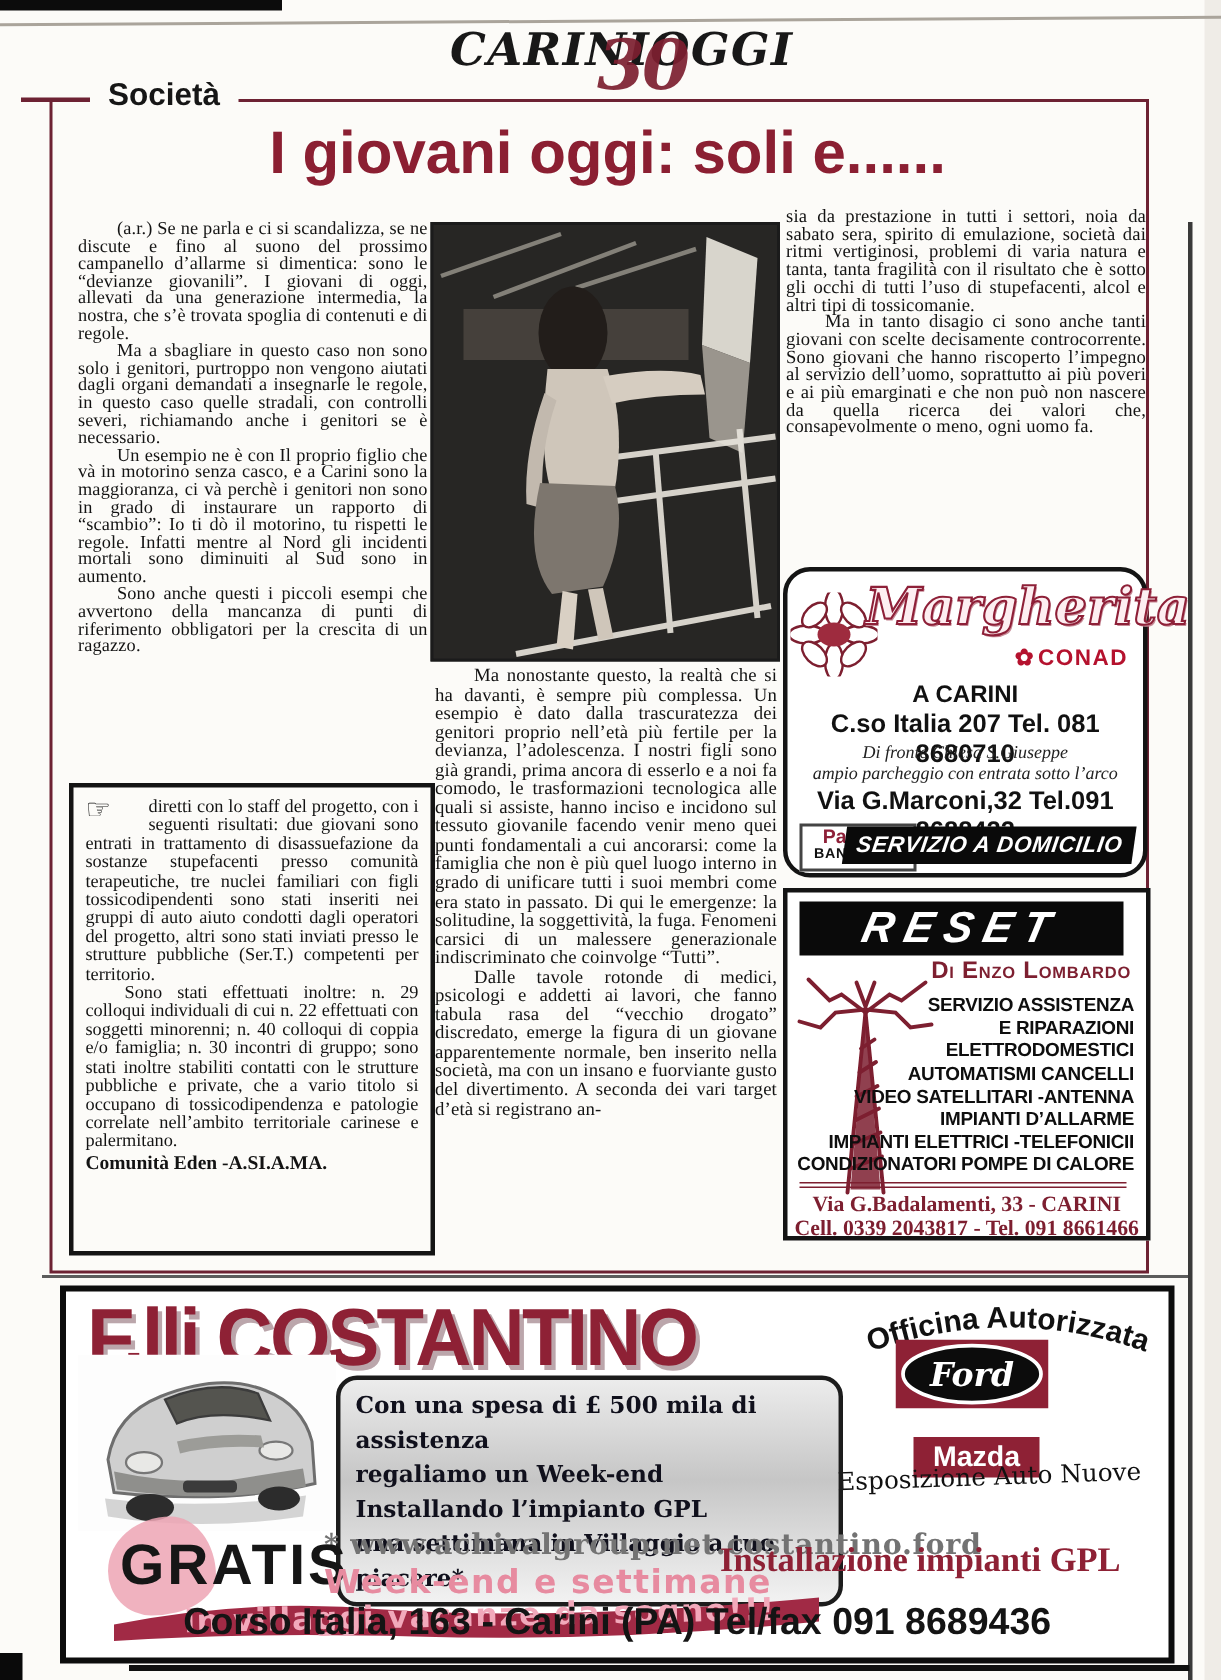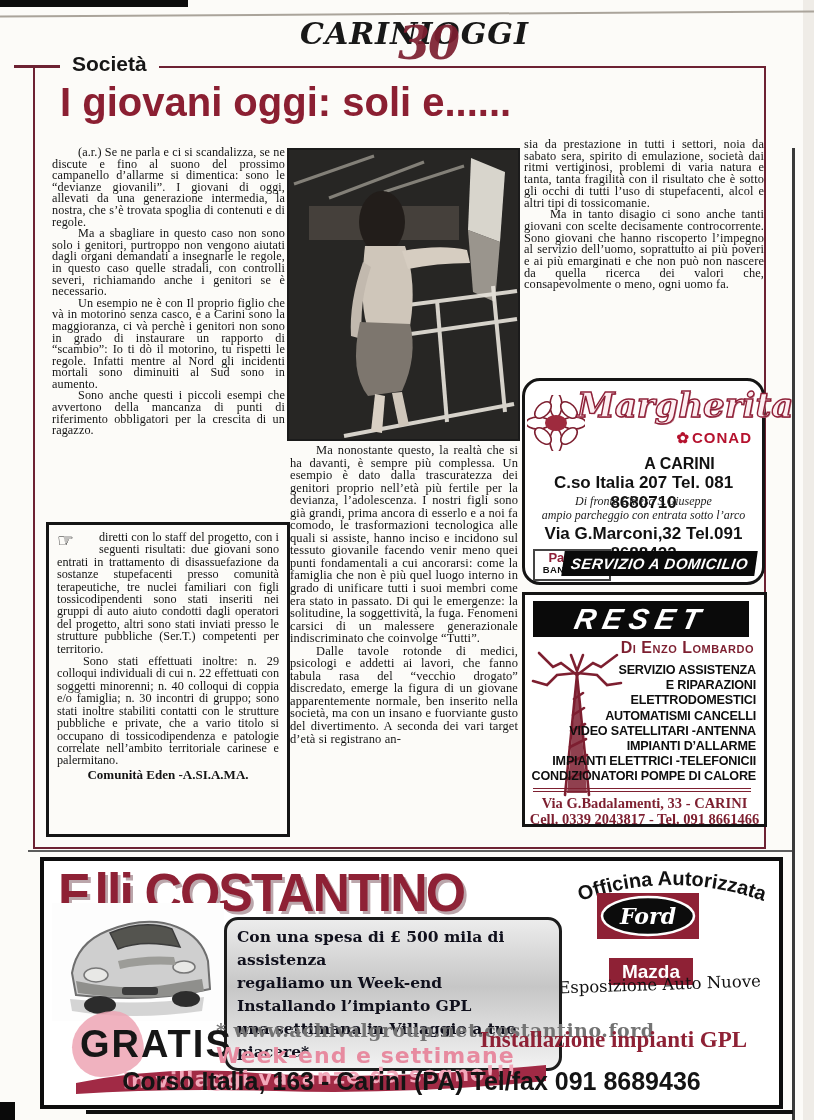--- a/index.html
+++ b/index.html
@@ -23,53 +23,53 @@
   .masthead .num{position:absolute;left:98px;top:0px;font-size:46px;color:#7d1f30;
                  letter-spacing:-2px;opacity:.92;}
 
   .section-label{position:absolute;left:60px;top:52px;padding:0 12px;background:#fcfbf8;
                  font-family:"Liberation Sans",sans-serif;font-weight:bold;font-size:21px;color:#161616;z-index:3;}
   .section-dash{position:absolute;left:14px;top:65px;width:46px;height:3px;background:#6d2233;z-index:2;}
 
   
   .frame{position:absolute;left:33px;top:66px;width:729px;height:779px;border:2px solid #6d2233;}
 
-  .headline{position:absolute;left:60px;top:80px;width:690px;
+  .headline{position:absolute;left:60px;top:80px;width:690px;text-align:center;
             font-family:"Liberation Sans",sans-serif;font-weight:800;font-size:40px;
             color:#8b1f32;letter-spacing:0px;}
 
   
   .col{position:absolute;text-align:justify;color:#131313;}
   .col p{margin:0;text-indent:26px;}
   .col p.noindent{text-indent:0;}
   .col1{left:52px;top:147px;width:233px;font-size:12.2px;line-height:11.6px;letter-spacing:.1px;}
   .col2{left:290px;top:444px;width:228px;font-size:12.5px;line-height:12.55px;letter-spacing:.1px;}
   .col3{left:524px;top:139px;width:240px;font-size:12.4px;line-height:11.7px;letter-spacing:.1px;}
 
   .photo{position:absolute;left:287px;top:148px;width:229px;height:289px;border:2px solid #1b1b1b;
          background:#262626;overflow:hidden;}
 
   .infobox{position:absolute;left:46px;top:522px;width:222px;height:297px;border:3px solid #141414;
            padding:6px 8px;font-size:12.2px;line-height:12.4px;text-align:justify;color:#131313;background:#fcfbf8;}
   .infobox .pointer{float:left;width:42px;font-size:19px;line-height:20px;text-indent:0;}
   .infobox p{margin:0;}
   .infobox p.p2{text-indent:26px;}
-  .infobox .sig{text-align:center;font-weight:bold;margin-top:2px;font-size:13px;}
+  .infobox .sig{font-weight:bold;margin-top:2px;font-size:13px;}
 
   
   .ad-marg{position:absolute;left:522px;top:378px;width:237px;height:201px;border:3px solid #141414;
            border-radius:18px;background:#fff;}
   .marg-logo{position:absolute;left:52px;top:4px;font-family:"DejaVu Serif",serif;font-style:italic;
              font-weight:bold;font-size:34px;color:#fdeef1;-webkit-text-stroke:1.4px #8e2038;
              text-shadow:1px 1px 0 #c78b97;white-space:nowrap;}
   .marg-daisy{position:absolute;left:2px;top:14px;}
   .marg-conad{position:absolute;right:10px;top:48px;font-family:"Liberation Sans",sans-serif;
               font-weight:bold;font-size:15px;color:#b5122e;letter-spacing:1px;}
   .marg-conad .fl{color:#b5122e;font-size:15px;margin-right:2px;}
-  .marg-l1{position:absolute;left:0;top:74px;width:100%;text-align:center;font-family:"Liberation Sans",sans-serif;font-weight:bold;font-size:16px;color:#111;padding-left:36px;}
+  .marg-l1{position:absolute;left:0;top:74px;width:100%;text-align:center;font-family:"Liberation Sans",sans-serif;font-weight:bold;font-size:16px;color:#111;}
   .marg-l2{position:absolute;left:0;top:92px;width:100%;text-align:center;font-family:"Liberation Sans",sans-serif;font-weight:bold;font-size:17px;color:#111;}
   .marg-n1{position:absolute;left:0;top:113px;width:100%;text-align:center;font-style:italic;font-size:12px;color:#222;}
   .marg-n2{position:absolute;left:0;top:127px;width:100%;text-align:center;font-style:italic;font-size:12px;color:#222;}
   .marg-l3{position:absolute;left:0;top:143px;width:100%;text-align:center;font-family:"Liberation Sans",sans-serif;font-weight:bold;font-size:17px;color:#111;}
   .pago{position:absolute;left:8px;top:168px;width:74px;height:28px;border:2px solid #444;background:#fff;
         font-family:"Liberation Sans",sans-serif;text-align:center;}
   .pago .p1{font-weight:bold;font-size:13px;color:#8e2038;line-height:14px;}
   .pago .p1 .ic{color:#b5122e;}
   .pago .p2{font-weight:bold;font-size:9.5px;color:#111;line-height:10px;letter-spacing:.5px;}
   .servizio{position:absolute;right:6px;top:170px;background:#0a0a0a;color:#fff;

